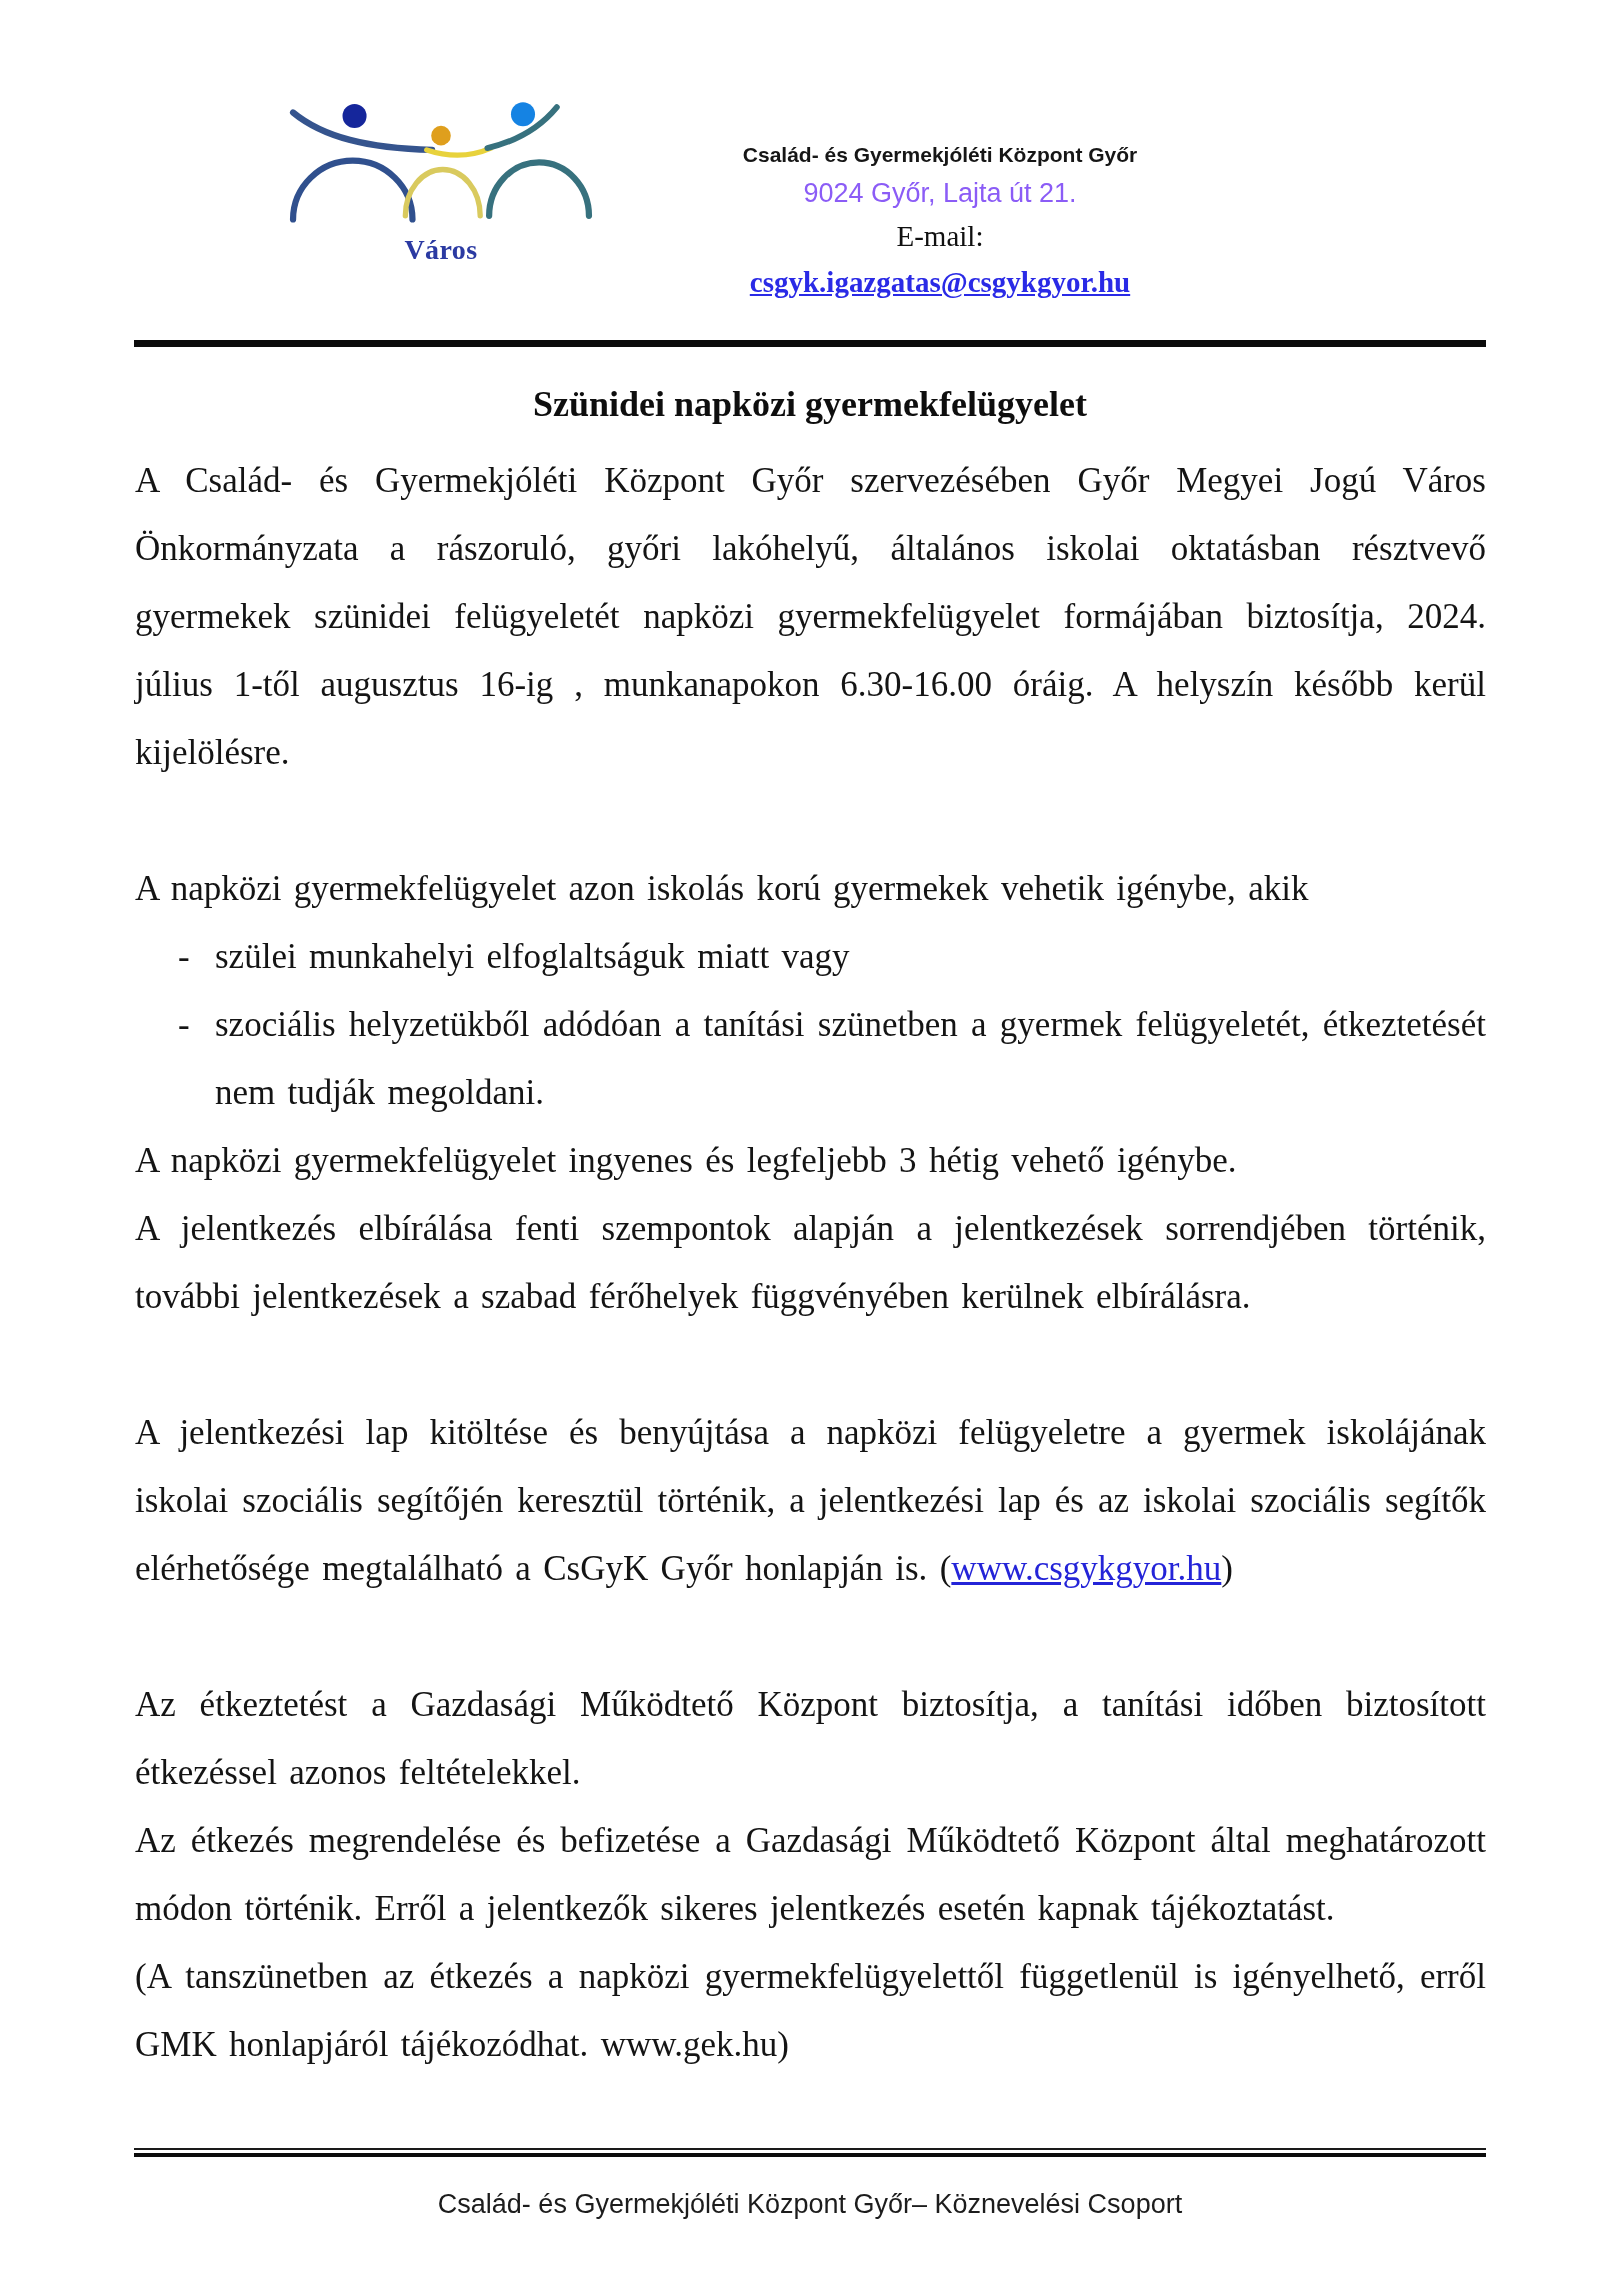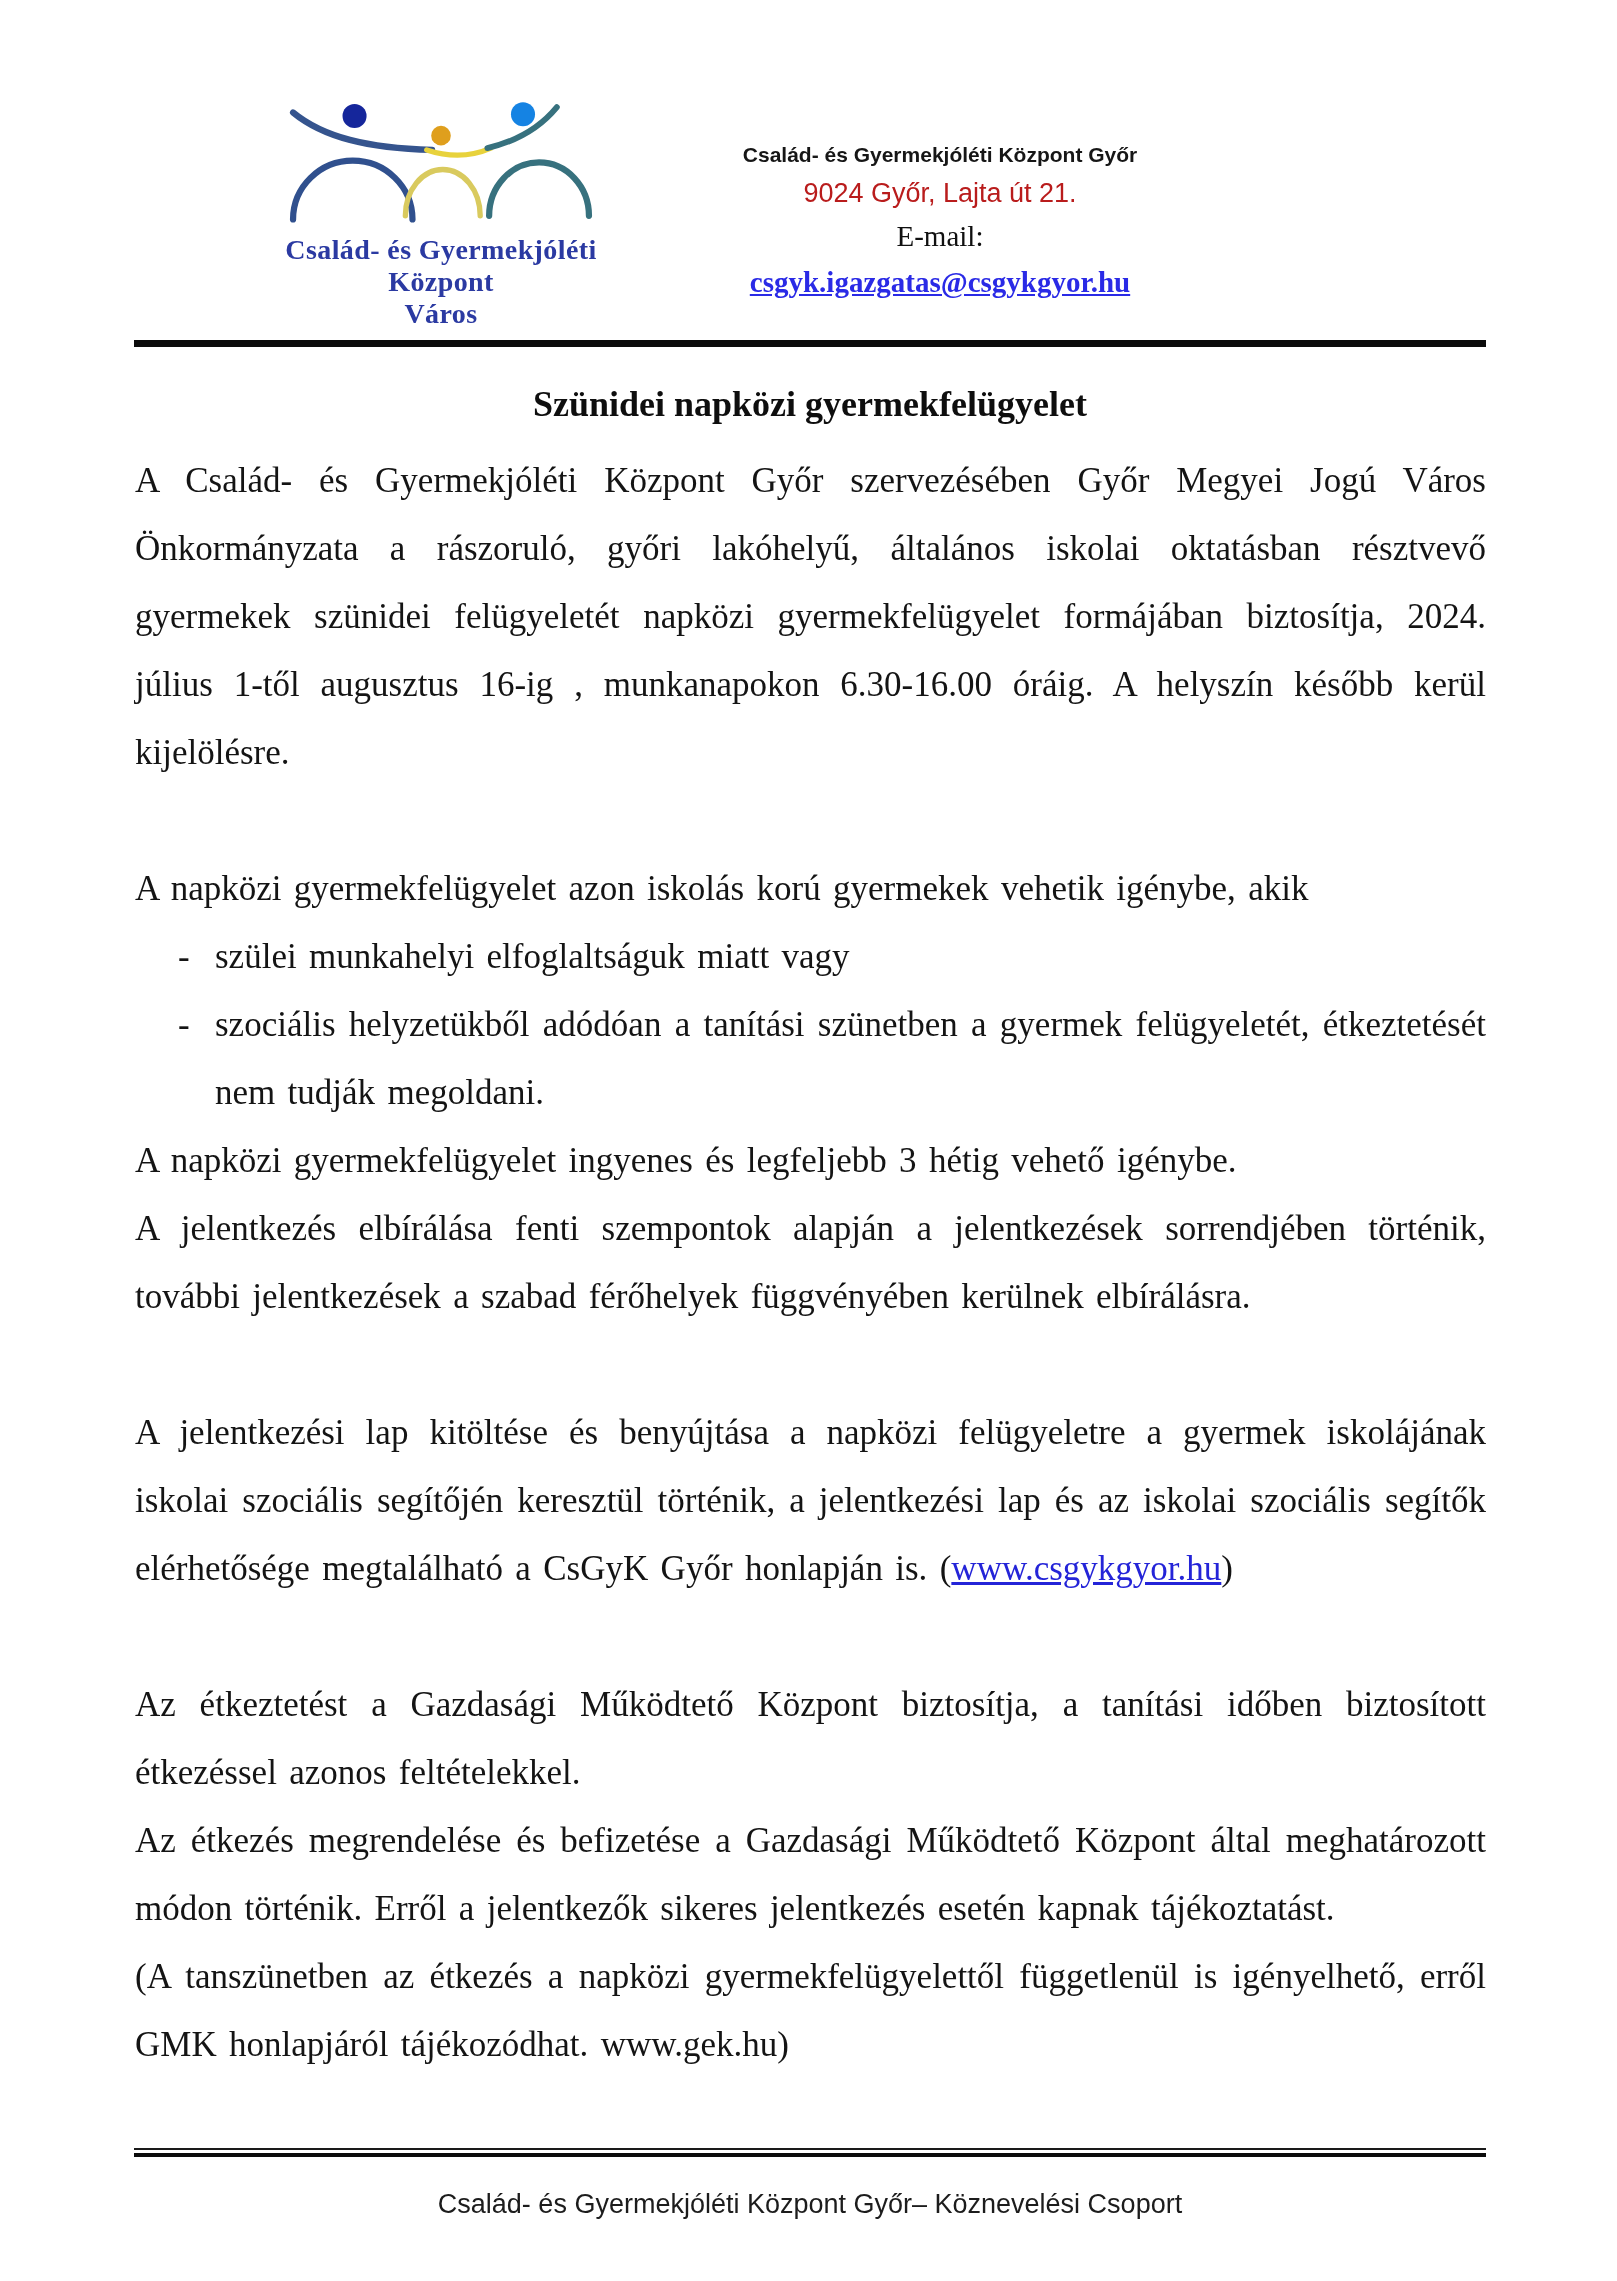--- a/index.html
+++ b/index.html
@@ -30,21 +30,21 @@
   .header-right{
     position:absolute;left:704px;top:135px;width:472px;
     text-align:center;
   }
   .org-name{
     font-family:"Liberation Sans", sans-serif;
     font-weight:bold;font-size:21px;line-height:39px;color:#161616;
   }
   .org-address{
     font-family:"Liberation Sans", sans-serif;
-    font-size:27px;line-height:39px;color:#b91c1c;
+    font-size:27px;line-height:39px;color:#8b5cf6;
   }
   .org-email{
     font-family:"Liberation Serif", serif;
     font-size:29px;line-height:46px;color:#101010;
   }
   .email-link{
     color:#2a2ae6;font-weight:bold;text-decoration:underline;cursor:pointer;
   }
 
   .rule-top{
@@ -105,21 +105,20 @@
 
       <path d="M 156,56 C 180,64 205,64 228,54" stroke-width="6" stroke-linecap="round" stroke="#e8d23c"></path>
       <path d="M 132,130 A 42,52 0 0 1 216,130" stroke-width="6" stroke-linecap="round" stroke="#d9ca5e"></path>
       <circle cx="172" cy="40" r="11" fill="#df9f1d"></circle>
 
       <path d="M 224,54 C 258,46 284,30 302,8" stroke-width="6.5" stroke-linecap="round" stroke="#37717e"></path>
       <path d="M 226,130 A 56,60 0 0 1 338,130" stroke-width="7" stroke-linecap="round" stroke="#37717e"></path>
       <circle cx="264" cy="16" r="13.5" fill="#1583e3"></circle>
     </svg>
     <div class="logo-caption">
-      <div>Család- és Gyermekjóléti Központ</div>
       <div>Város</div>
     </div>
   </div>
 
   <div class="header-right">
     <div class="org-name">Család- és Gyermekjóléti Központ Győr</div>
     <div class="org-address">9024 Győr, Lajta út 21.</div>
     <div class="org-email"><span>E-mail: </span><a class="email-link">csgyk.igazgatas@csgykgyor.hu</a></div>
   </div>
 

